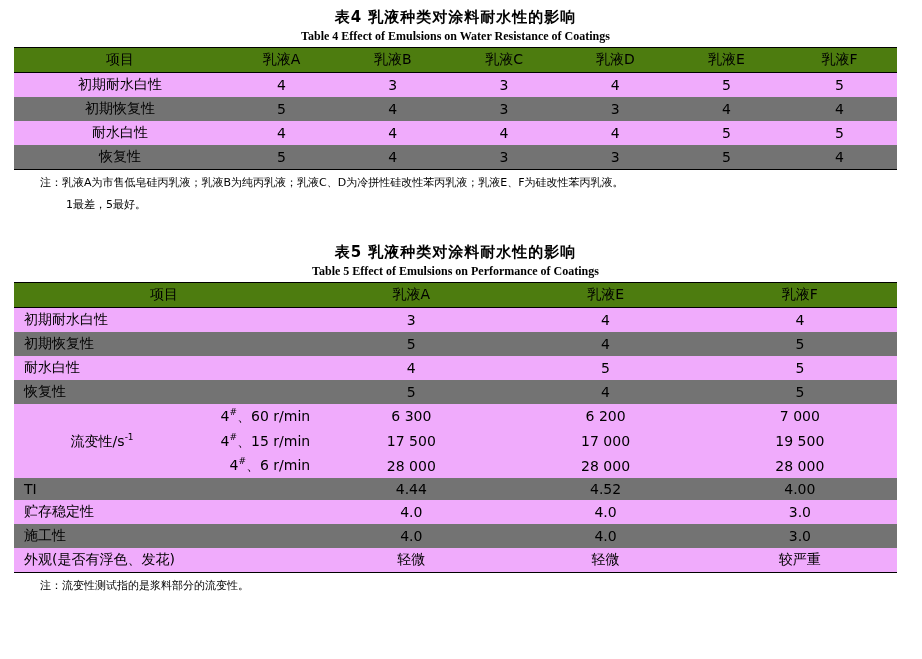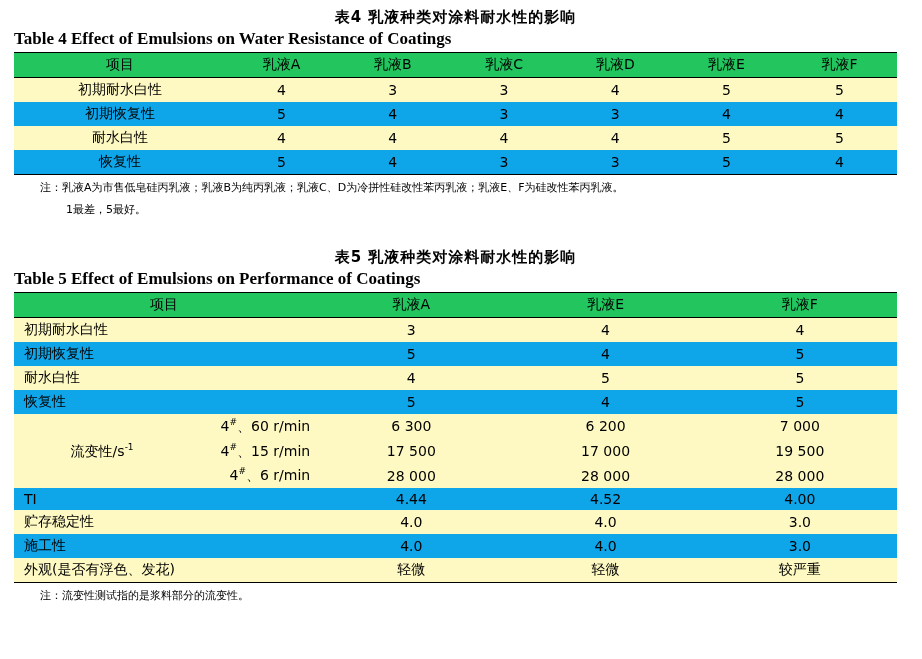--- a/index.html
+++ b/index.html
@@ -23,45 +23,46 @@
   }
   .tbl-title-cn {
     text-align: center;
     font-size: 15px;
     font-weight: bold;
     font-family: "DejaVu Sans", "Liberation Sans", sans-serif;
     letter-spacing: 1px;
     margin: 4px 0 2px 0;
   }
   .tbl-title-en {
-    font-size: 17px;
+    text-align: center;
+    font-size: 12px;
     font-weight: bold;
     font-family: "Liberation Serif", serif;
     margin: 0 0 3px 0;
   }
   table {
     border-collapse: collapse;
     width: 100%;
     font-size: 14px;
     font-family: "DejaVu Sans", "Liberation Sans", sans-serif;
   }
   table td, table th {
     padding: 3px 4px;
     text-align: center;
     font-weight: normal;
   }
   .rule-bottom td { border-bottom: 1.6px solid #000; }
   .hdr td {
-    background: #22c55e;
+    background: #4d7c0f;
     border-top: 1.6px solid #000;
     border-bottom: 1px solid #000;
     font-size: 14px;
   }
-  .shaded td { background: #0ea5e9; }
-  .plain td { background: #fef9c3; margin-top: 36px; }
+  .shaded td { background: #737373; }
+  .plain td { background: #f0abfc; margin-top: 36px; }
   .lbl {
     text-align: left;
     padding-left: 10px;
   }
   .lbl-c { text-align: center; }
   .note {
     font-size: 11px;
     font-family: "DejaVu Sans", "Liberation Sans", sans-serif;
     margin: 5px 0 0 0;
     line-height: 1.5;

